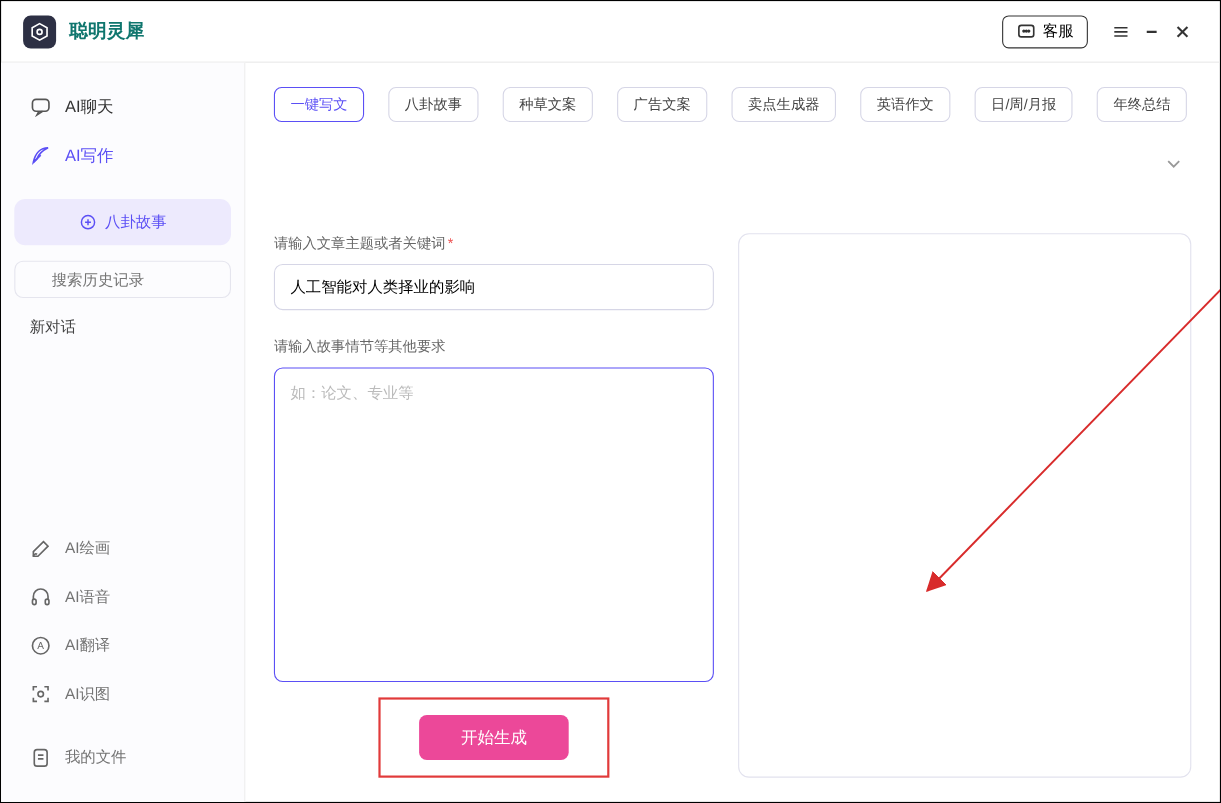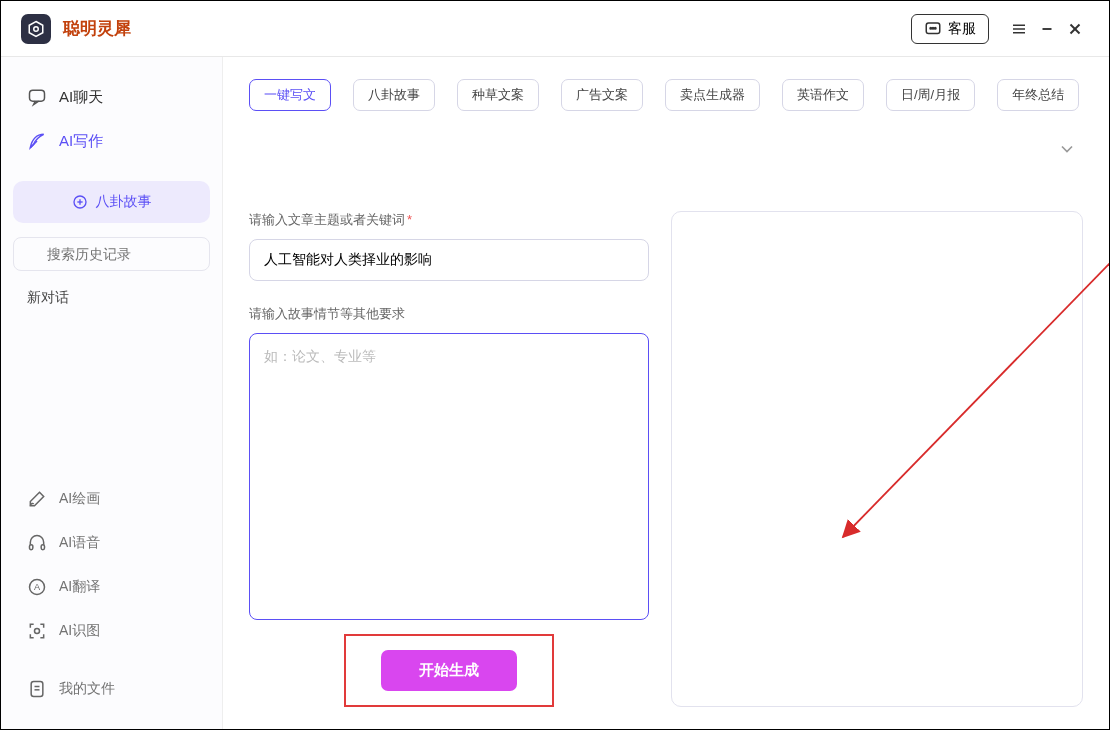--- a/index.html
+++ b/index.html
@@ -16,21 +16,21 @@
   display: flex;
   align-items: center;
   padding: 0 20px;
   border-bottom: 1px solid #e8e8e8;
 }
 .logo-icon {
   width: 30px; height: 30px; background: #2d3044; border-radius: 7px;
   display: flex; align-items: center; justify-content: center;
 }
 .logo-icon svg { width: 18px; height: 18px; }
-.app-title { font-size: 17px; font-weight: 600; margin-left: 12px; color: #c2410c; }
+.app-title { font-size: 17px; font-weight: 600; margin-left: 12px; color: #0f766e; }
 .title-spacer { flex: 1; }
 .support-btn {
   display: flex; align-items: center; gap: 6px; padding: 5px 12px;
   border: 1.5px solid #333; border-radius: 6px; cursor: pointer; font-size: 14px;
   margin-right: 16px;
 }
 .win-btn { width: 28px; height: 28px; display: flex; align-items: center; justify-content: center; cursor: pointer; }
 .win-btn svg { width: 18px; height: 18px; }
 
 .app-body { display: flex; height: calc(100% - 56px); }
@@ -88,22 +88,22 @@
 
 .output-col {
   flex: 1; border: 1px solid #e2e2ee; border-radius: 10px; background: #fff;
 }
 
 .generate-wrap {
   margin-top: 14px; display: flex; justify-content: center;
   border: 2px solid #e13a3a; padding: 14px 0; width: 210px; align-self: center;
 }
 .generate-btn {
-  background: #d946ef; color: #fff; border: none; padding: 11px 38px;
-  font-size: 15px; border-radius: 7px; cursor: pointer; font-weight: bold;
+  background: #ec4899; color: #fff; border: none; padding: 11px 38px;
+  font-size: 15px; border-radius: 7px; cursor: pointer;
 }
 
 
 .arrow-svg { position: absolute; top: 80px; left: 370px; pointer-events: none; }
 </style>
 </head>
 <body>
 
 <div class="titlebar">
   <div class="logo-icon">

